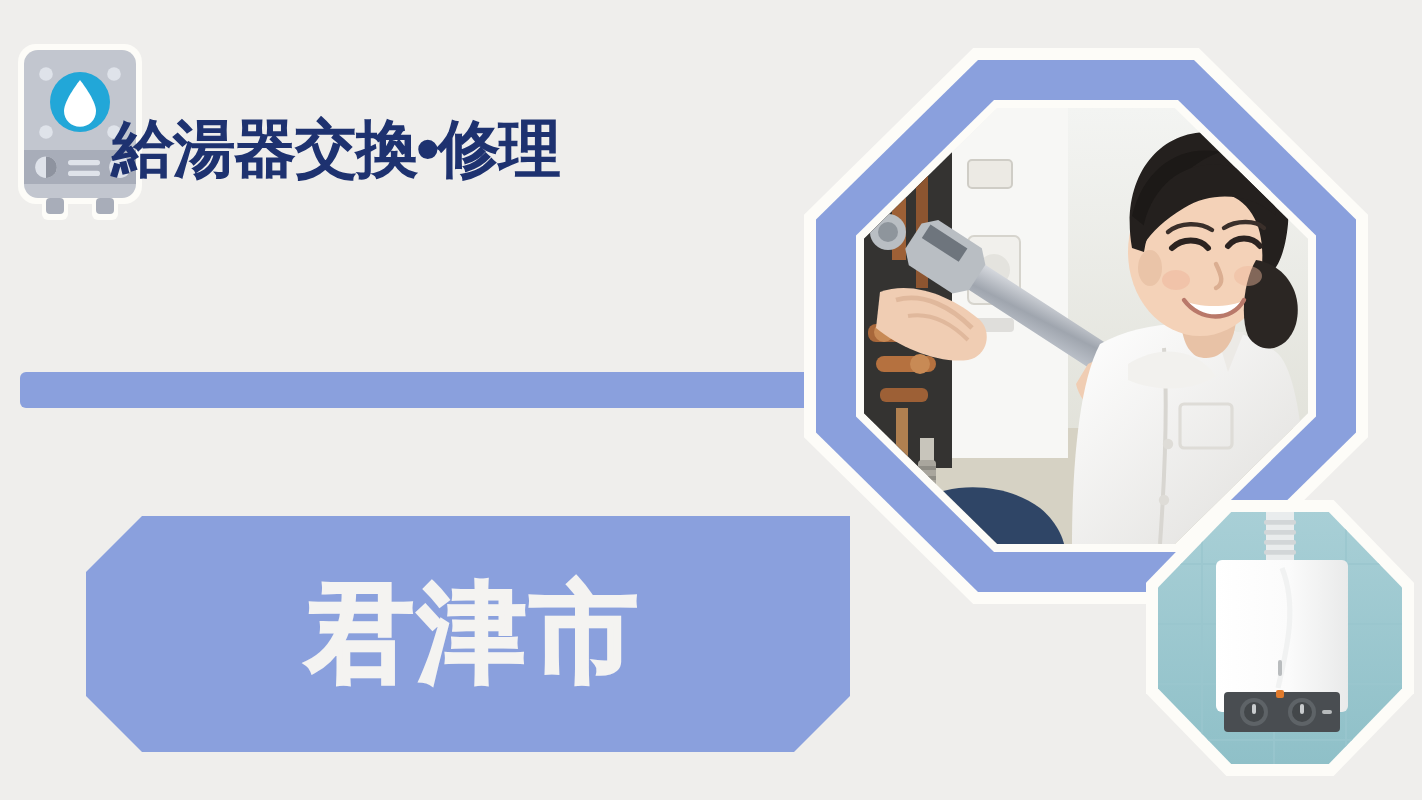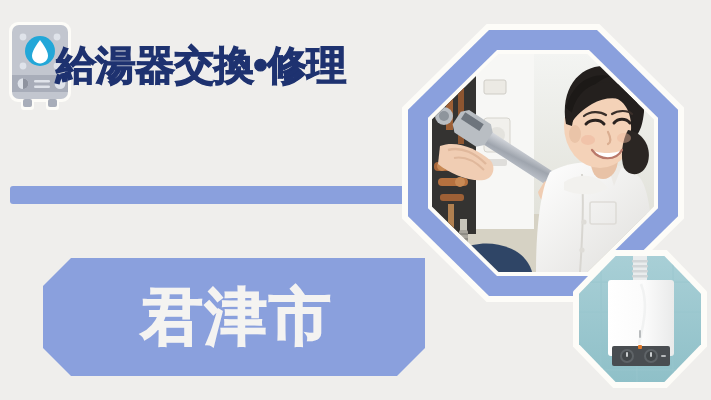--- a/index.html
+++ b/index.html
@@ -34,24 +34,24 @@
   #headline-block {
     position: absolute;
     left: 0px;
     top: 36px;
     width: 430px;
     height: 160px;
   }
   .headline-line1 {
     position: absolute;
     left: 56px;
-    top: 6px;
-    font-size: 40px;
+    top: 16px;
+    font-size: 31px;
     line-height: 46px;
-    font-weight: 700;
+    font-weight: 400;
     color: #1e3270;
     letter-spacing: -0.5px;
     white-space: nowrap;
     -webkit-text-stroke: 1.2px #1e3270;
   }
   .headline-underline {
     position: absolute;
     left: 10px;
     top: 150px;
     width: 396px;
@@ -80,21 +80,21 @@
     width: 382px;
     height: 118px;
     background: #8aa0dd;
     -webkit-clip-path: polygon(28px 0, 100% 0, 100% calc(100% - 28px), calc(100% - 28px) 100%, 28px 100%, 0 calc(100% - 28px), 0 28px);
     clip-path: polygon(28px 0, 100% 0, 100% calc(100% - 28px), calc(100% - 28px) 100%, 28px 100%, 0 calc(100% - 28px), 0 28px);
     display: flex;
     align-items: center;
     justify-content: center;
   }
   #city-badge-label {
-    font-size: 62px;
+    font-size: 54px;
     line-height: 62px;
     font-weight: 700;
     color: #f4f3f1;
     letter-spacing: 2px;
     -webkit-text-stroke: 1.4px #f4f3f1;
     white-space: nowrap;
     padding-left: 6px;
   }
 
   

